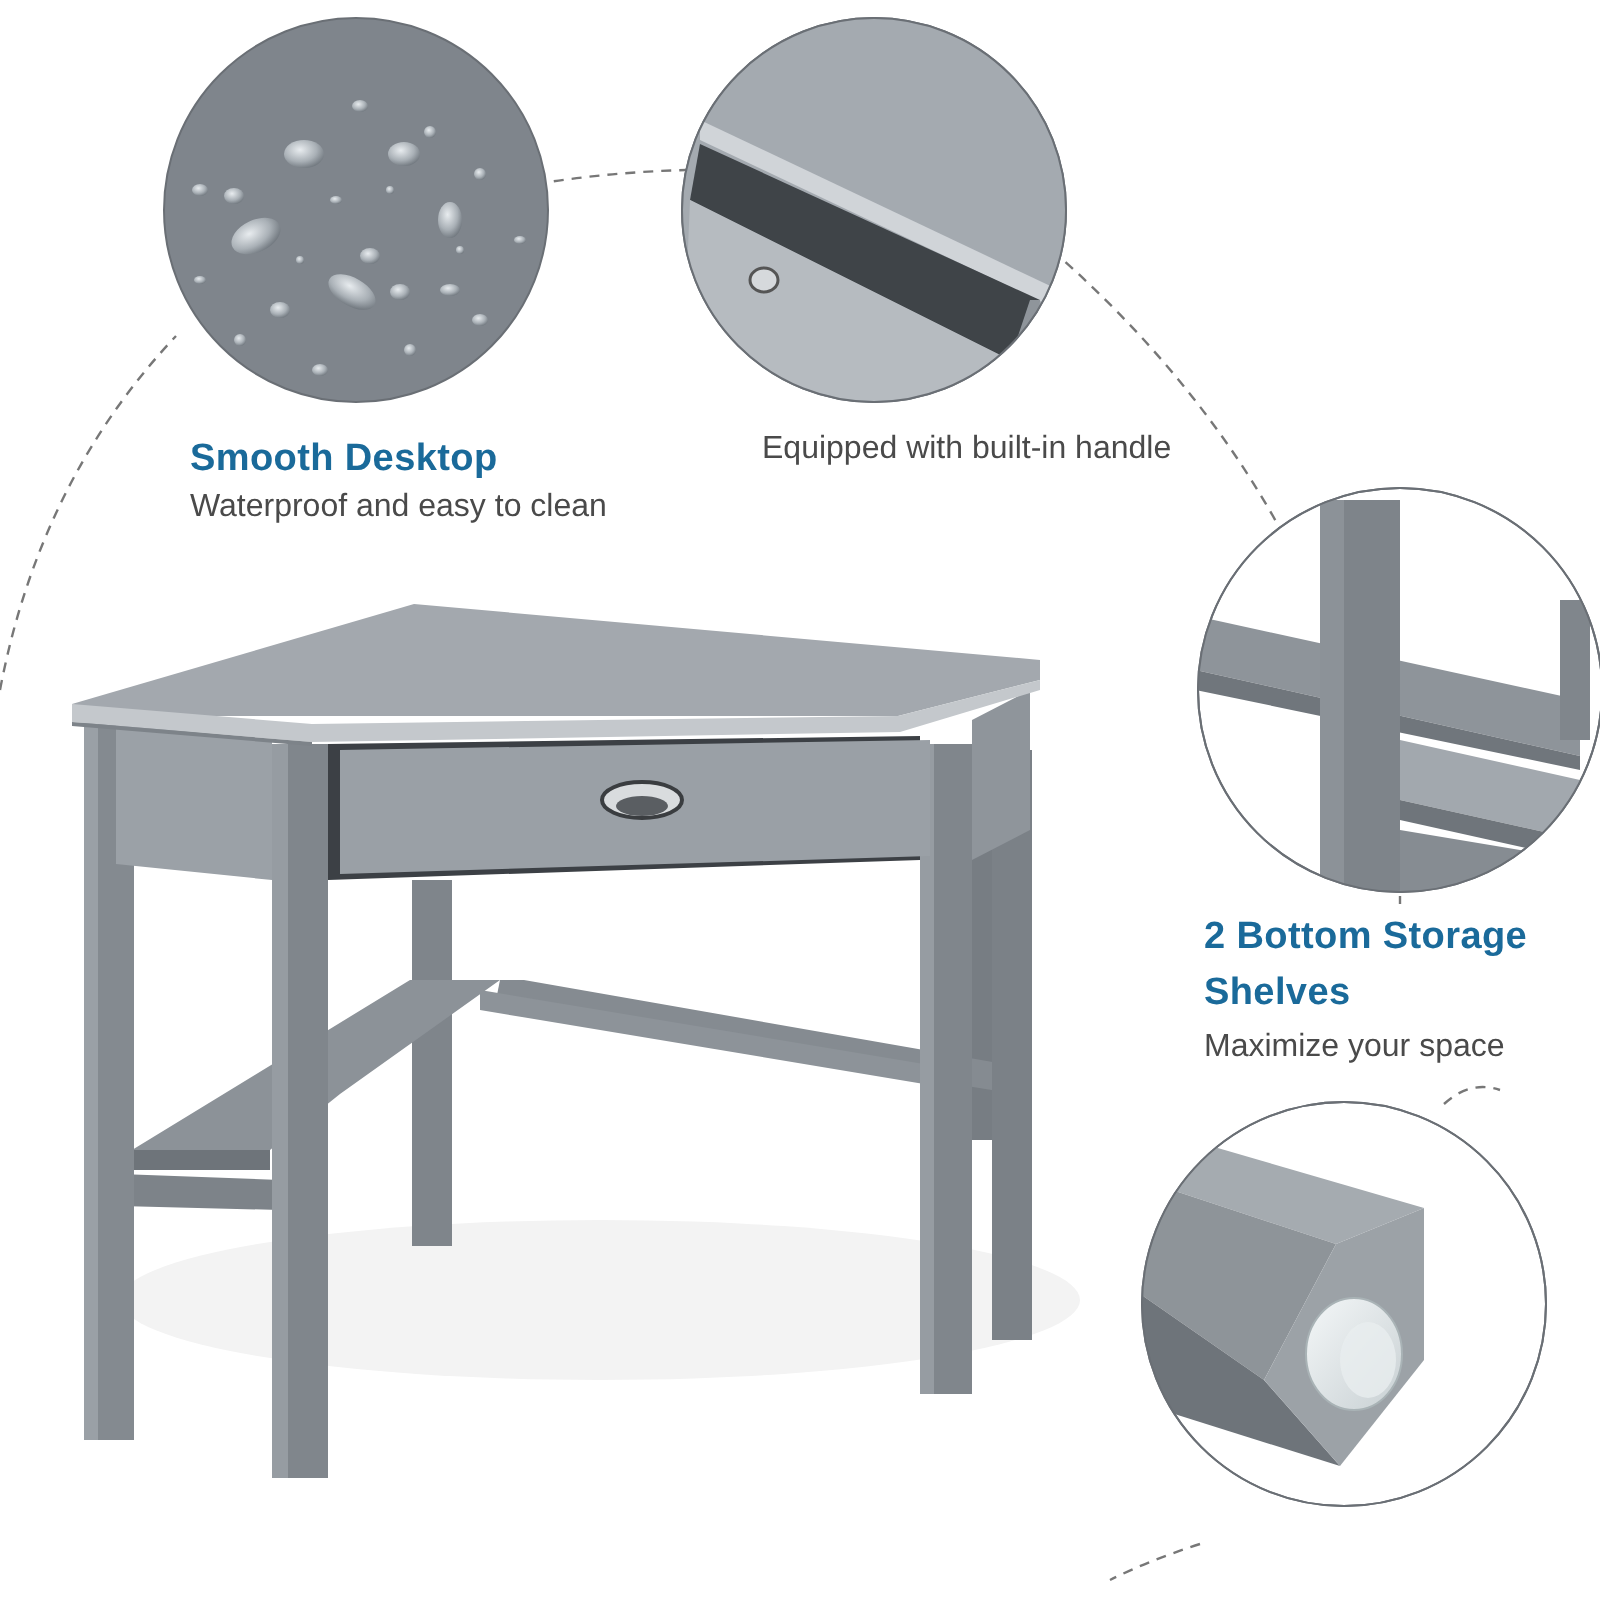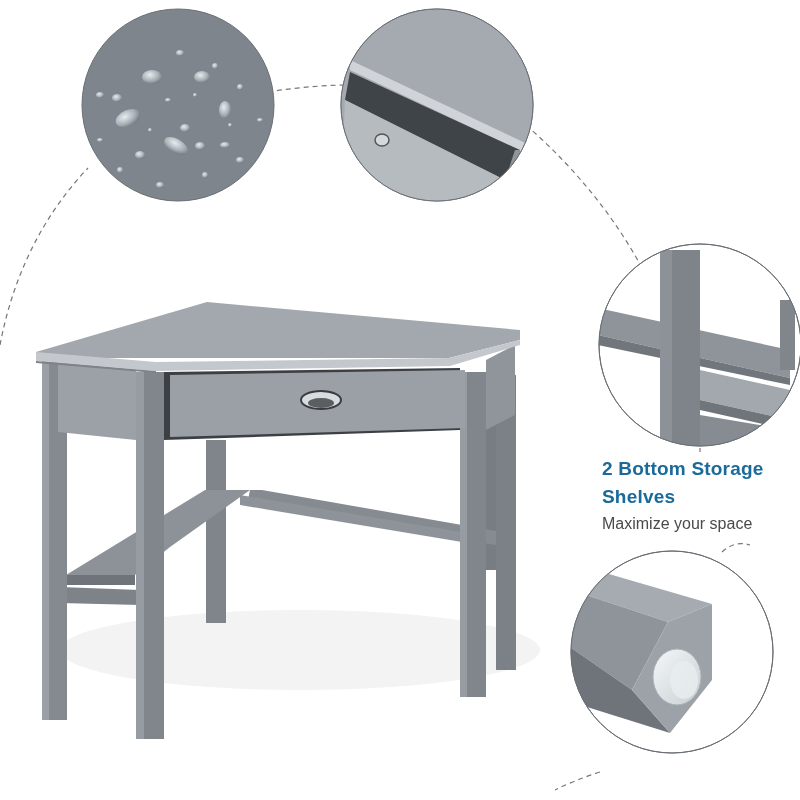--- a/index.html
+++ b/index.html
@@ -153,23 +153,26 @@
     <ellipse cx="321" cy="400" rx="20" ry="9" fill="#d9dcde" stroke="#3a3d40" stroke-width="2"></ellipse>
     <ellipse cx="321" cy="403" rx="13" ry="5" fill="#5a5e62"></ellipse>
 
     <polygon points="36,352 207,302 520,330 520,340 449,358 36,358" fill="#a3a8ae"></polygon>
     <polygon points="36,352 156,362 449,358 520,340 520,345 450,366 156,371 36,361" fill="#c4c8cc"></polygon>
     <polygon points="36,361 156,371 156,373 36,363" fill="#7d8389"></polygon>
   </g>
 </svg>
 
 <div class="feature" id="f-desktop">
+  <div class="feature-title">Smooth Desktop</div>
+  <div class="feature-desc">Waterproof and easy to clean</div>
 </div>
 
 <div class="feature" id="f-drawer">
+  <div class="feature-desc">Equipped with built-in handle</div>
 </div>
 
 <div class="feature" id="f-shelves">
   <div class="feature-title" style="line-height:28px;">2 Bottom Storage Shelves</div>
   <div class="feature-desc">Maximize your space</div>
 </div>
 
 <div class="feature" id="f-feet">
 </div>
 

